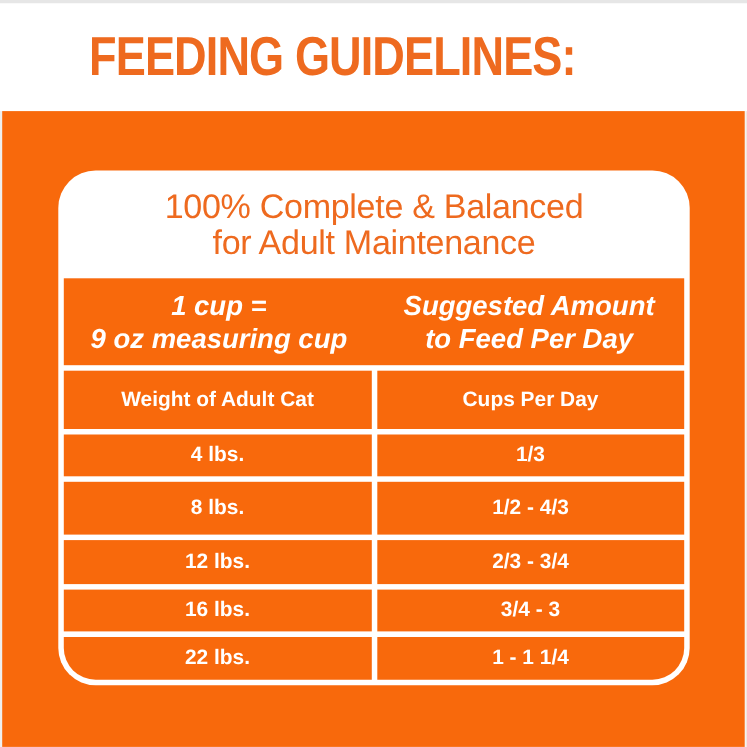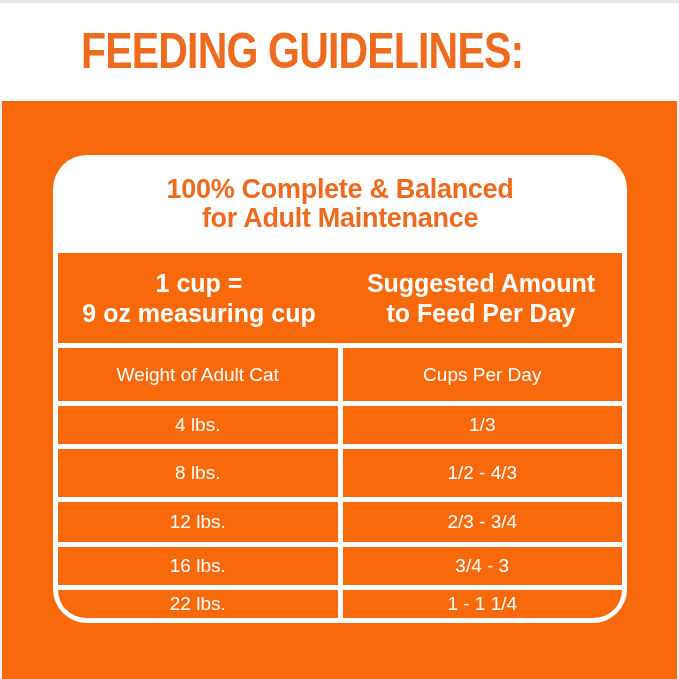--- a/index.html
+++ b/index.html
@@ -43,42 +43,42 @@
     background: #ffffff;
     border-radius: 34px;
     padding: 5px;
     display: flex; flex-direction: column; gap: 5px;
   }
   .panel-title {
     height: 88px;
     display: flex; flex-direction: column;
     align-items: center; justify-content: center;
     color: var(--heading-orange, #EE6A1F);
-    font-weight: bold; font-size: 27px; line-height: 1.08;
+    font-weight: normal; font-size: 31px; line-height: 1.08;
     letter-spacing: -0.3px;
     text-align: center;
   }
 
   .block { background: var(--orange, #F8690C); color: #ffffff; font-weight: bold; }
 
   
-  .row-intro { height: 90px; display: flex; }
+  .row-intro { height: 79px; display: flex; font-style: italic; }
   .row-intro .half {
     flex: 1;
     display: flex; flex-direction: column;
     align-items: center; justify-content: center;
     font-size: 25px; line-height: 1.2; text-align: center;
   }
 
   
   .row { display: flex; gap: 5px; }
   .row .cell {
     flex: 1;
     background: var(--orange, #F8690C);
-    color: #ffffff; font-weight: normal;
+    color: #ffffff; font-weight: bold;
     display: flex; align-items: center; justify-content: center;
     text-align: left;
     font-size: 19px;
   }
   .row-cols  { height: 53px; }
   .row-d1 { height: 38px; }
   .row-d2 { height: 48px; }
   .row-d3 { height: 40px; }
   .row-d4 { height: 38px; }
   .row-d5 { flex: 1; } 

